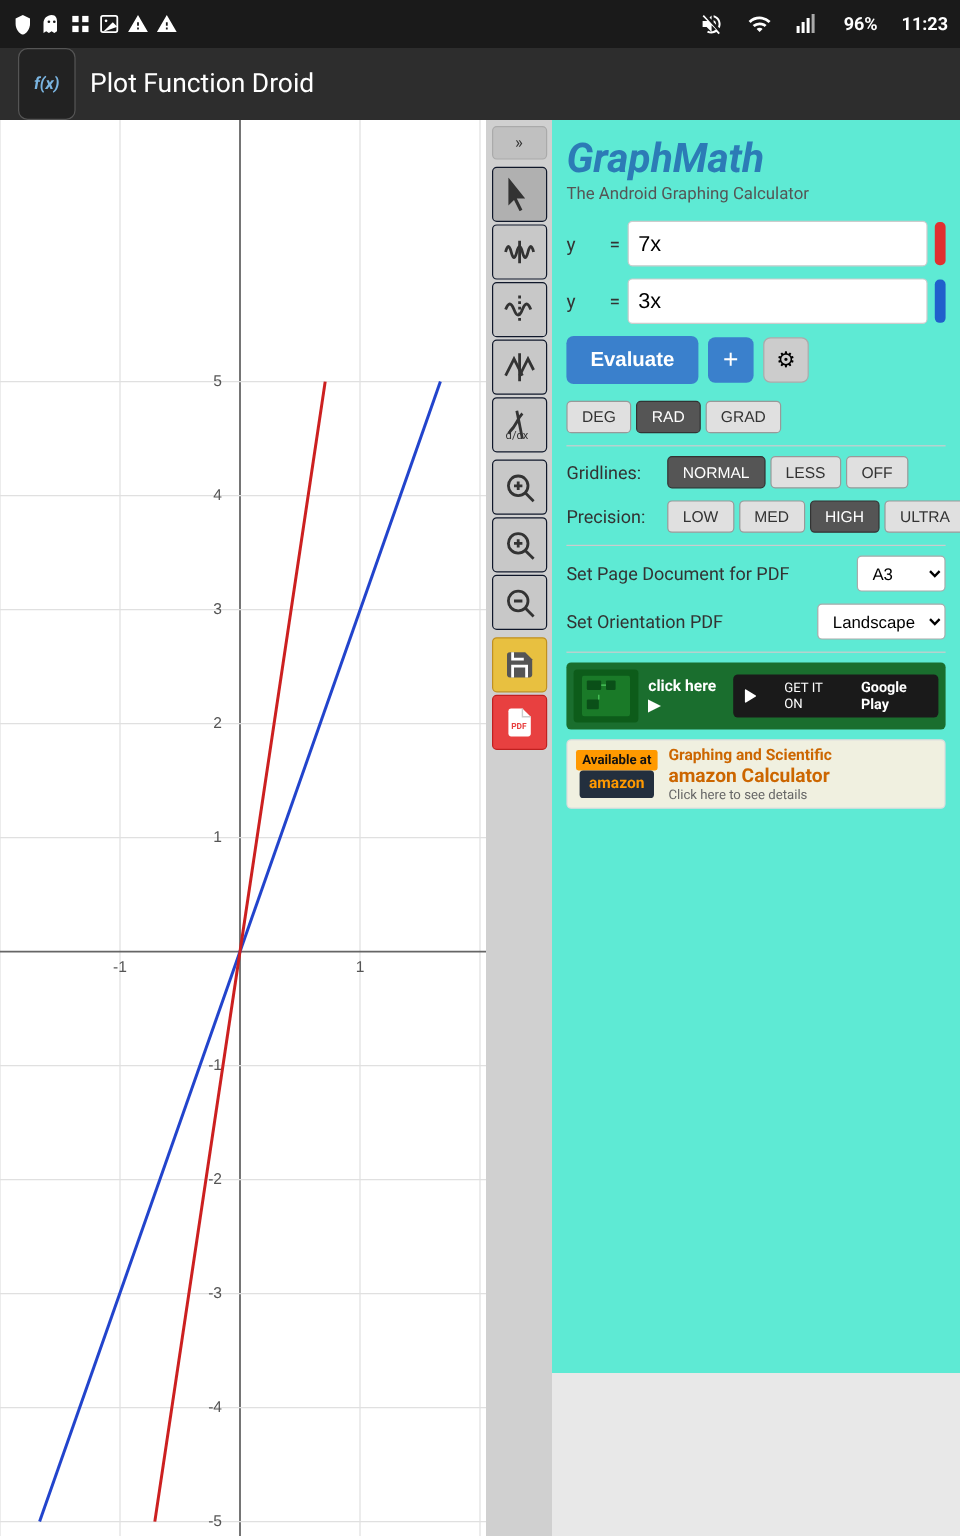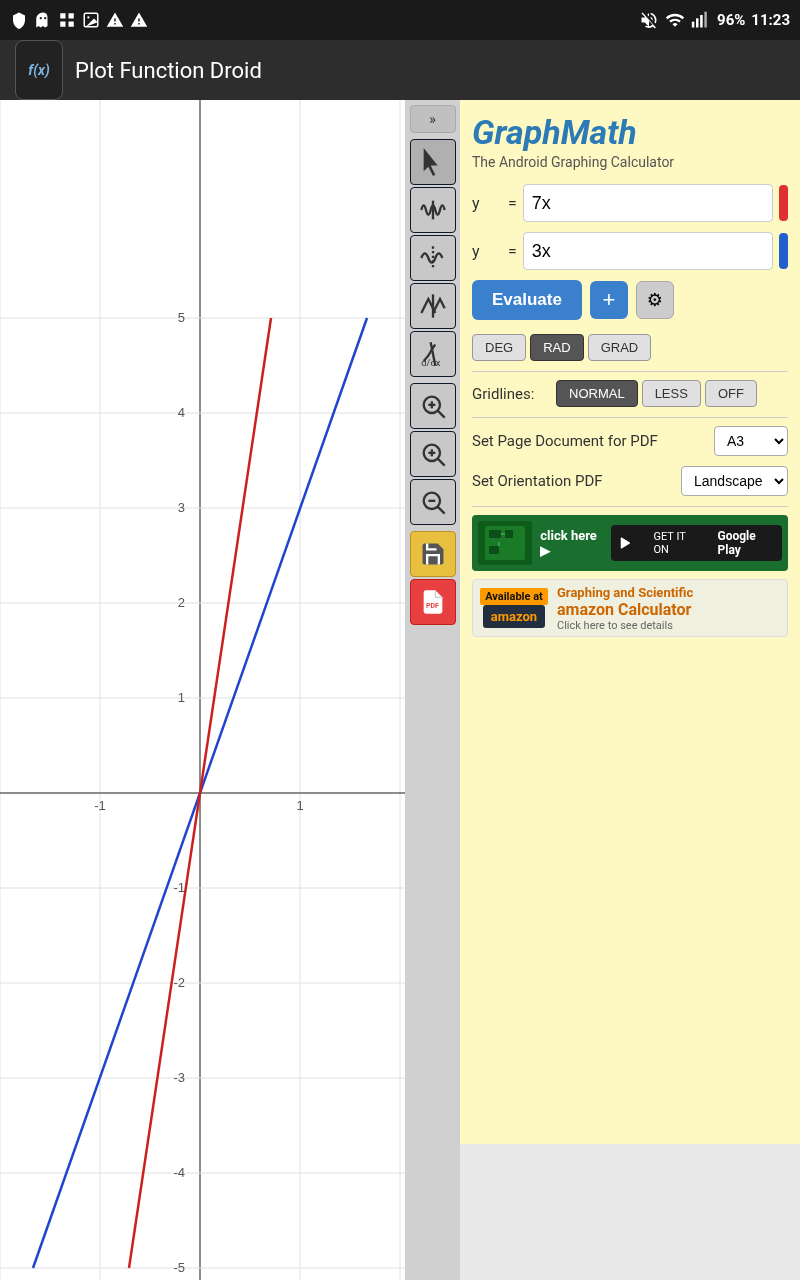--- a/index.html
+++ b/index.html
@@ -18,21 +18,21 @@
       height: 40px;
       background: #1a1a1a;
       display: flex;
       align-items: center;
       justify-content: space-between;
       padding: 0 10px;
       color: white;
       font-size: 14px;
     }
     .status-left { display: flex; align-items: center; gap: 6px; }
-    .status-right { display: flex; align-items: center; gap: 6px; font-size: 15px; font-weight: bold; }
+    .status-right { display: flex; align-items: center; gap: 20px; font-size: 15px; font-weight: bold; }
 
     
     #title-bar {
       width: 800px;
       height: 60px;
       background: #2d2d2d;
       display: flex;
       align-items: center;
       padding: 0 15px;
       gap: 12px;
@@ -116,21 +116,21 @@
       cursor: pointer;
       font-size: 14px;
       color: #333;
       margin-bottom: 4px;
     }
 
     
     #right-panel {
       width: 340px;
       height: 1044px;
-      background: #fef9c3;
+      background: #5eead4;
       padding: 12px;
       overflow-y: auto;
     }
 
     
     #graphmath-logo {
       font-size: 34px;
       font-weight: bold;
       color: #2c7bb6;
       font-style: italic;
@@ -585,20 +585,27 @@
 
     <div class="divider"></div>
 
     <div class="toggle-group">
       <span class="toggle-label">Gridlines:</span>
       <button class="toggle-btn active">NORMAL</button>
       <button class="toggle-btn">LESS</button>
       <button class="toggle-btn">OFF</button>
     </div>
 
+    <div class="toggle-group">
+      <span class="toggle-label">Precision:</span>
+      <button class="toggle-btn">LOW</button>
+      <button class="toggle-btn">MED</button>
+      <button class="toggle-btn active">HIGH</button>
+      <button class="toggle-btn">ULTRA</button>
+    </div>
 
     <div class="divider"></div>
 
     <div class="select-row">
       <span class="select-label">Set Page Document for PDF</span>
       <select class="select-dropdown">
         <option>A3</option>
         <option>A4</option>
         <option>Letter</option>
       </select>

